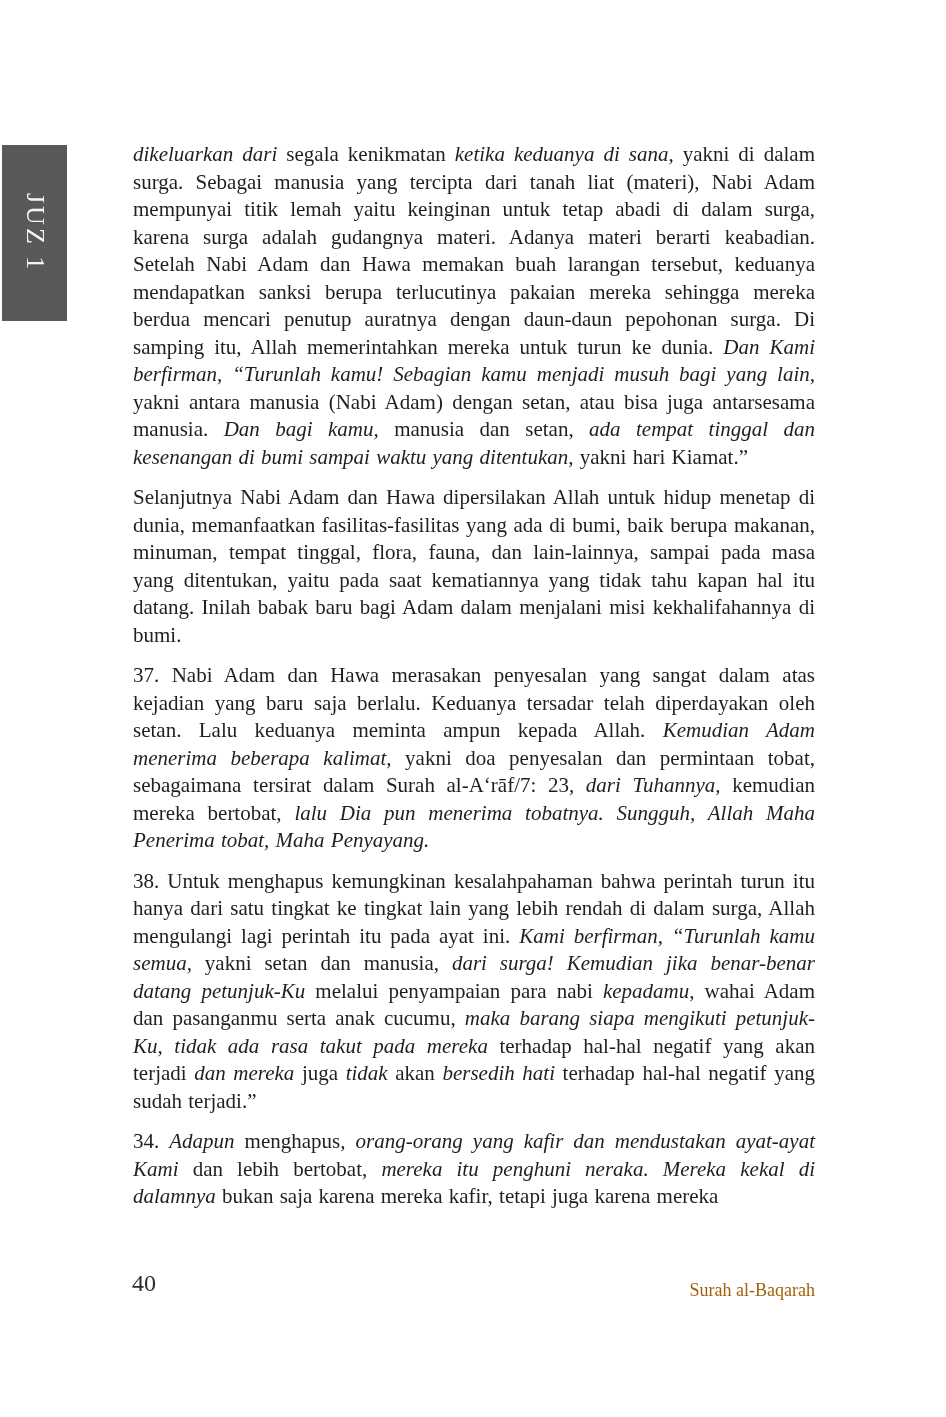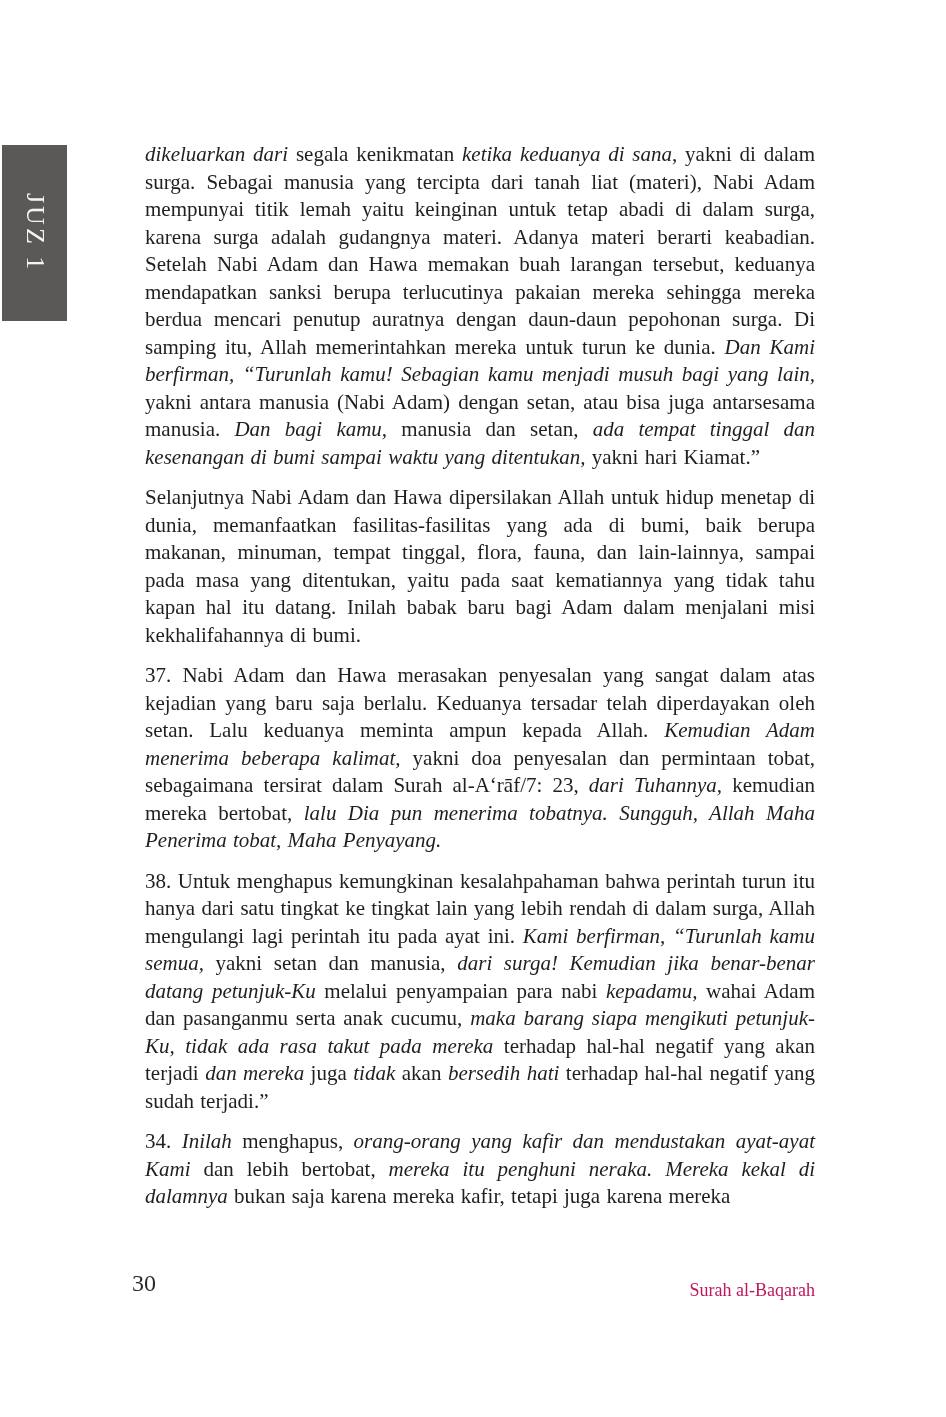--- a/index.html
+++ b/index.html
@@ -35,58 +35,58 @@
     letter-spacing: 3px;
     white-space: nowrap;
   }
   .text-column {
     position: absolute;
     left: 133px;
     top: 141px;
     width: 682px;
   }
   .para {
-    margin: 0 0 13px 12px;
+    margin: 0 0 13px 0;
     text-align: justify;
     font-size: 21px;
     line-height: 27.5px;
     color: #1f1f1f;
     word-spacing: 1px;
   }
   .para i { font-style: italic; }
   .footer-page-num {
     position: absolute;
     left: 132px;
     top: 1270px;
     font-size: 24px;
     color: #2b2b2b;
   }
   .footer-running-title {
     position: absolute;
     right: 131px;
     top: 1280px;
     font-size: 18px;
-    color: #be185d;
+    color: #a16207;
   }
 </style>
 </head>
 <body>
 
 <div class="page">
 
   <div class="juz-tab" style="background: rgb(91, 88, 88);">
     <span class="juz-label" style="color: rgb(245, 244, 242);">JUZ 1</span>
   </div>
 
   <div class="text-column">
 
   <p class="para"><i>dikeluarkan dari</i><span> segala kenikmatan </span><i>ketika keduanya di sana,</i><span> yakni di dalam surga. Sebagai manusia yang tercipta dari tanah liat (materi), Nabi Adam mempunyai titik lemah yaitu keinginan untuk tetap abadi di dalam surga, karena surga adalah gudangnya materi. Adanya materi berarti keabadian. Setelah Nabi Adam dan Hawa memakan buah larangan tersebut, keduanya mendapatkan sanksi berupa terlucutinya pakaian mereka sehingga mereka berdua mencari penutup auratnya dengan daun-daun pepohonan surga. Di samping itu, Allah memerintahkan mereka untuk turun ke dunia. </span><i>Dan Kami berfirman, “Turunlah kamu! Sebagian kamu menjadi musuh bagi yang lain,</i><span> yakni antara manusia (Nabi Adam) dengan setan, atau bisa juga antarsesama manusia. </span><i>Dan bagi kamu,</i><span> manusia dan setan, </span><i>ada tempat tinggal dan kesenangan di bumi sampai waktu yang ditentukan,</i><span> yakni hari Kiamat.”</span></p>
       <p class="para"><span>Selanjutnya Nabi Adam dan Hawa dipersilakan Allah untuk hidup menetap di dunia, memanfaatkan fasilitas-fasilitas yang ada di bumi, baik berupa makanan, minuman, tempat tinggal, flora, fauna, dan lain-lainnya, sampai pada masa yang ditentukan, yaitu pada saat kematiannya yang tidak tahu kapan hal itu datang. Inilah babak baru bagi Adam dalam menjalani misi kekhalifahannya di bumi.</span></p>
       <p class="para"><span>37. Nabi Adam dan Hawa merasakan penyesalan yang sangat dalam atas kejadian yang baru saja berlalu. Keduanya tersadar telah diperdayakan oleh setan. Lalu keduanya meminta ampun kepada Allah. </span><i>Kemudian Adam menerima beberapa kalimat,</i><span> yakni doa penyesalan dan permintaan tobat, sebagaimana tersirat dalam Surah al-A‘rāf/7: 23, </span><i>dari Tuhannya,</i><span> kemudian mereka bertobat, </span><i>lalu Dia pun menerima tobatnya. Sungguh, Allah Maha Penerima tobat, Maha Penyayang.</i></p>
       <p class="para"><span>38. Untuk menghapus kemungkinan kesalahpahaman bahwa perintah turun itu hanya dari satu tingkat ke tingkat lain yang lebih rendah di dalam surga, Allah mengulangi lagi perintah itu pada ayat ini. </span><i>Kami berfirman, “Turunlah kamu semua,</i><span> yakni setan dan manusia, </span><i>dari surga! Kemudian jika benar-benar datang petunjuk-Ku</i><span> melalui penyampaian para nabi </span><i>kepadamu,</i><span> wahai Adam dan pasanganmu serta anak cucumu, </span><i>maka barang siapa mengikuti petunjuk-Ku, tidak ada rasa takut pada mereka</i><span> terhadap hal-hal negatif yang akan terjadi </span><i>dan mereka</i><span> juga </span><i>tidak</i><span> akan </span><i>bersedih hati</i><span> terhadap hal-hal negatif yang sudah terjadi.”</span></p>
-      <p class="para"><span>34. </span><i>Inilah</i><span> menghapus, </span><i>orang-orang yang kafir dan mendustakan ayat-ayat Kami</i><span> dan lebih bertobat, </span><i>mereka itu penghuni neraka. Mereka kekal di dalamnya</i><span> bukan saja karena mereka kafir, tetapi juga karena mereka</span></p>
+      <p class="para"><span>34. </span><i>Adapun</i><span> menghapus, </span><i>orang-orang yang kafir dan mendustakan ayat-ayat Kami</i><span> dan lebih bertobat, </span><i>mereka itu penghuni neraka. Mereka kekal di dalamnya</i><span> bukan saja karena mereka kafir, tetapi juga karena mereka</span></p>
     </div>
 
-  <div class="footer-page-num">30</div>
+  <div class="footer-page-num">40</div>
 
   <div class="footer-running-title">Surah al-Baqarah</div>
 
 </div>
 
 </body></html>

